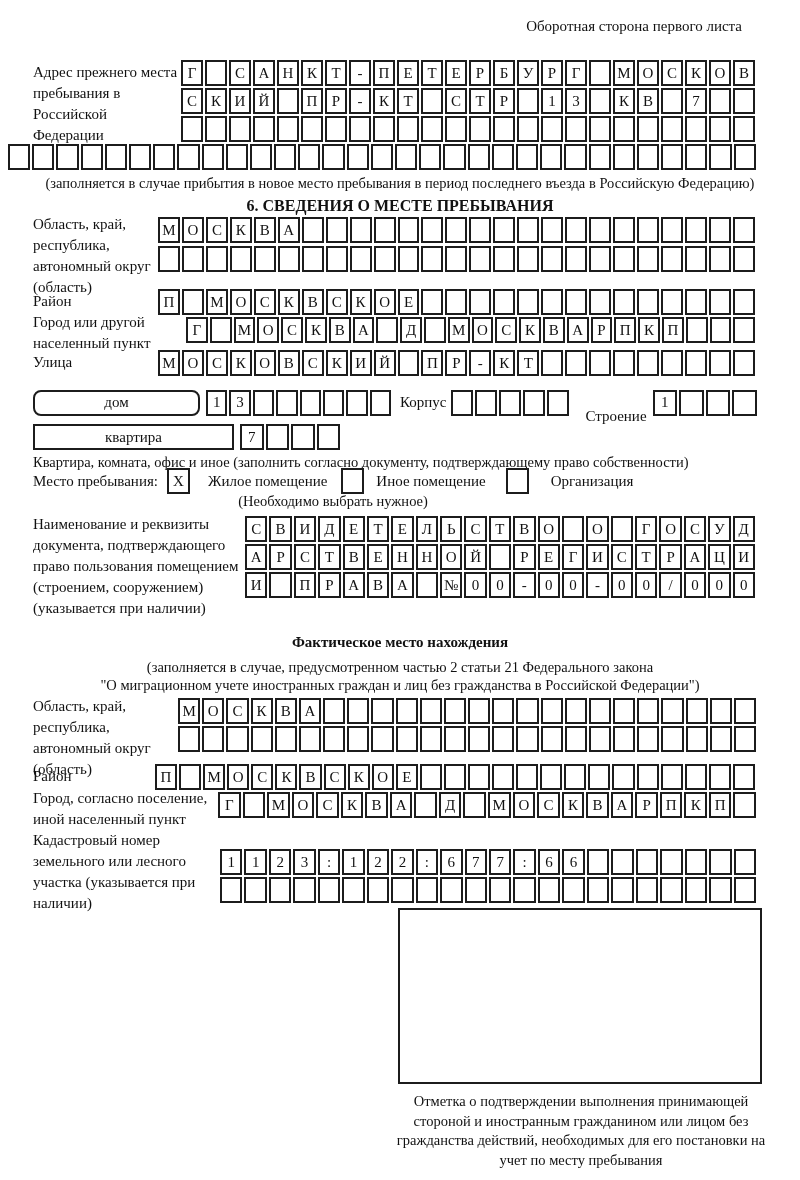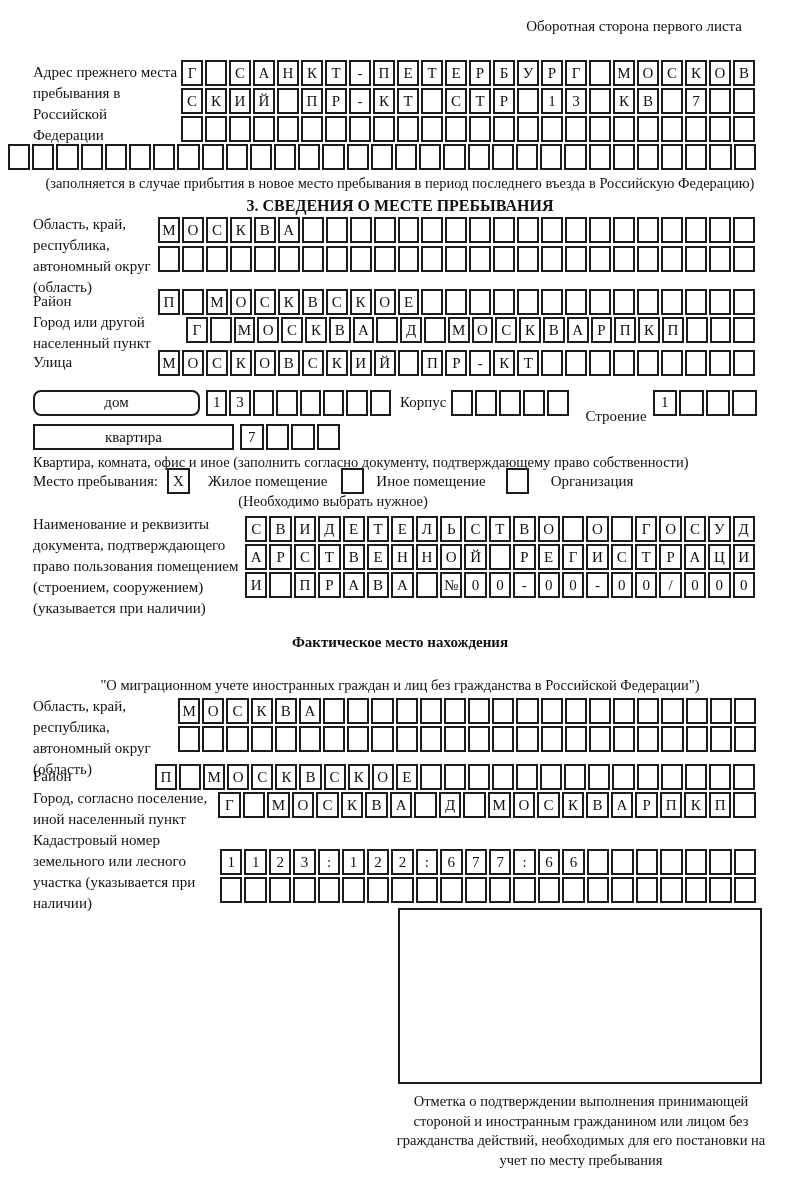--- a/index.html
+++ b/index.html
@@ -135,21 +135,21 @@
       <div class="cell"></div>
       <div class="cell"></div>
       <div class="cell"></div>
       <div class="cell"></div>
       <div class="cell"></div>
       <div class="cell"></div>
       <div class="cell"></div>
     </div>
   <div class="abs cap ctr" style="top:174px;">(заполняется в случае прибытия в новое место пребывания в период последнего въезда в Российскую Федерацию)</div>
 
-  <div class="abs lbl ctr bold" style="top:195px;font-size:16px;">3. СВЕДЕНИЯ О МЕСТЕ ПРЕБЫВАНИЯ</div>
+  <div class="abs lbl ctr bold" style="top:195px;font-size:16px;">6. СВЕДЕНИЯ О МЕСТЕ ПРЕБЫВАНИЯ</div>
 
   <div class="abs lbl" style="top:214px;left:33px;width:120px;">Область, край, республика, автономный округ (область)</div>
   <div class="abs box-row" style="top:217px;left:158px;width:597px;">
       <div class="cell">М</div>
       <div class="cell">О</div>
       <div class="cell">С</div>
       <div class="cell">К</div>
       <div class="cell">В</div>
       <div class="cell">А</div>
       <div class="cell"></div>
@@ -402,20 +402,21 @@
       <div class="cell">-</div>
       <div class="cell">0</div>
       <div class="cell">0</div>
       <div class="cell">/</div>
       <div class="cell">0</div>
       <div class="cell">0</div>
       <div class="cell">0</div>
     </div>
 
   <div class="abs lbl ctr bold" style="top:632px;">Фактическое место нахождения</div>
+  <div class="abs cap ctr" style="top:658px;">(заполняется в случае, предусмотренном частью 2 статьи 21 Федерального закона</div>
   <div class="abs cap ctr" style="top:676px;">"О миграционном учете иностранных граждан и лиц без гражданства в Российской Федерации")</div>
 
   <div class="abs lbl" style="top:696px;left:33px;width:142px;">Область, край, республика, автономный округ (область)</div>
   <div class="abs box-row" style="top:698px;left:178px;width:578px;">
       <div class="cell">М</div>
       <div class="cell">О</div>
       <div class="cell">С</div>
       <div class="cell">К</div>
       <div class="cell">В</div>
       <div class="cell">А</div>

